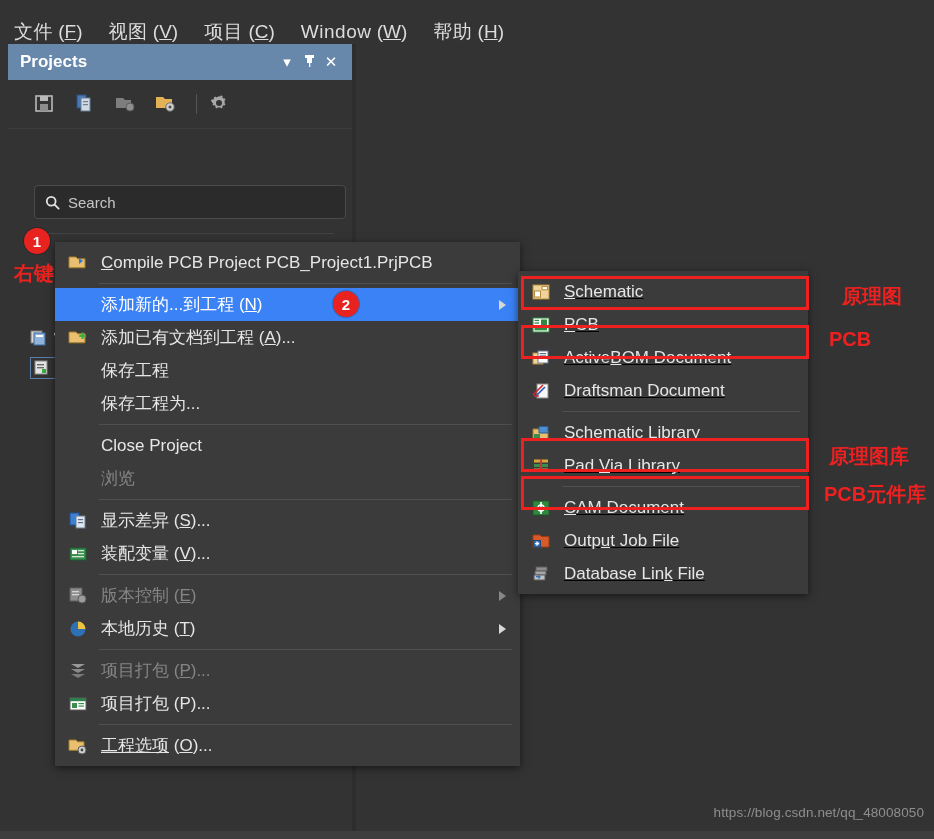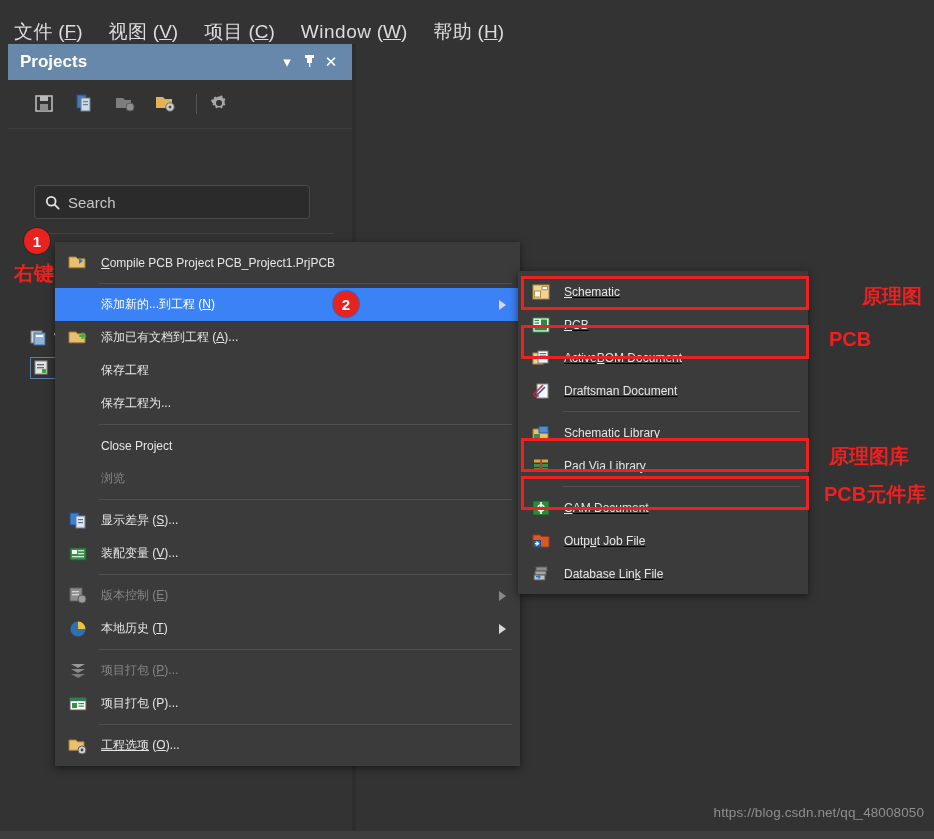--- a/index.html
+++ b/index.html
@@ -76,21 +76,21 @@
   .tb-sep {
     width: 1px; height: 20px; background: #555; margin: 0 12px 0 2px;
   }
   #panel-body {
     position: absolute; left: 0; top: 84px; width: 344px; height: 703px;
     background: #333333;
     border-top: 1px solid #3c3c3c;
     box-sizing: border-box;
   }
   #search-box {
-    position: absolute; left: 26px; top: 56px; width: 276px; height: 34px;
+    position: absolute; left: 26px; top: 56px; width: 312px; height: 34px;
     background: #2b2b2b; border: 1px solid #4a4a4a; border-radius: 4px;
     display: flex; align-items: center; padding: 0 10px;
     box-sizing: border-box; cursor: text;
   }
   #search-icon { margin-right: 8px; display: block; }
   #search-ph { color: #c6c6c6; font-size: 15px; }
   #panel-div {
     position: absolute; left: 26px; top: 104px; width: 300px; height: 1px;
     background: #444;
   }
@@ -152,21 +152,21 @@
     box-sizing: border-box;
     cursor: default;
   }
   #ctxmenu .mi { height: 33px; }
   #submenu .mi { height: 33px; text-decoration: underline; }
   .mi .ico {
     width: 22px; height: 22px; margin-right: 12px; flex: none;
     display: flex; align-items: center; justify-content: center;
   }
   .mi .lbl {
-    color: #e6e6e6; font-size: 12px; white-space: nowrap;
+    color: #e6e6e6; font-size: 17px; white-space: nowrap;
   }
   .mi.disabled .lbl { color: #858585; }
   .mi.sel { background: #3b82f6; }
   .mi.sel .lbl { color: #ffffff; }
   .mi .acc { text-decoration: underline; }
   .mi .arrow {
     position: absolute; right: 14px; top: 50%;
     width: 0; height: 0; margin-top: -5px;
     border-left: 7px solid #d8d8d8;
     border-top: 5px solid transparent;
@@ -588,21 +588,21 @@
       </span>
       <span class="lbl">Database Lin<span class="acc">k</span> File</span>
     </div>
   </div>
 
   <div class="redbox" style="left:521px; top:276px; width:288px; height:34px;"></div>
   <div class="redbox" style="left:521px; top:325px; width:288px; height:34px;"></div>
   <div class="redbox" style="left:521px; top:438px; width:288px; height:34px;"></div>
   <div class="redbox" style="left:521px; top:476px; width:288px; height:34px;"></div>
 
-  <div class="redlabel" style="left:862px; top:283px;">原理图</div>
+  <div class="redlabel" style="left:842px; top:283px;">原理图</div>
   <div class="redlabel" style="left:829px; top:328px;">PCB</div>
   <div class="redlabel" style="left:829px; top:443px;">原理图库</div>
   <div class="redlabel" style="left:824px; top:481px;">PCB元件库</div>
 
   <div class="badge" style="left:24px; top:228px;">1</div>
   <div class="badge" style="left:333px; top:291px;">2</div>
   <div id="note-rightclick">右键</div>
 
   <div id="bottom-strip"></div>
   <div id="watermark">https://blog.csdn.net/qq_48008050</div>

